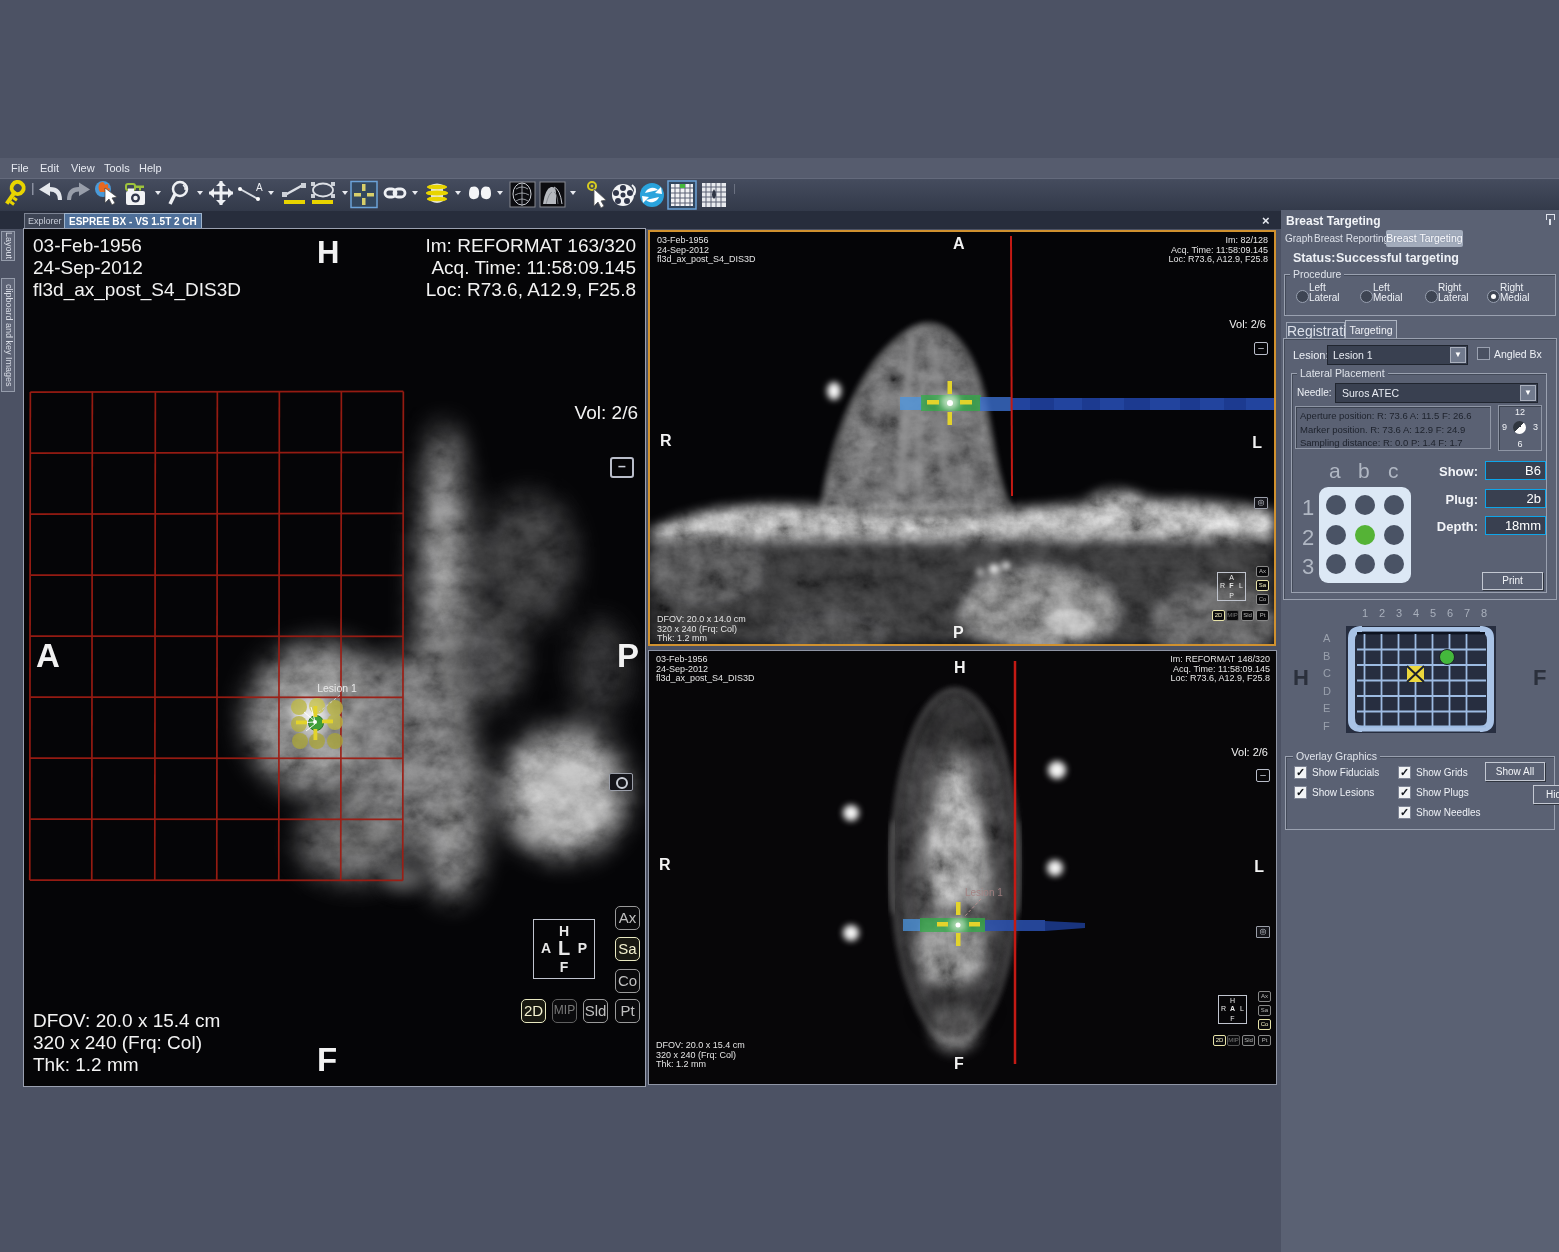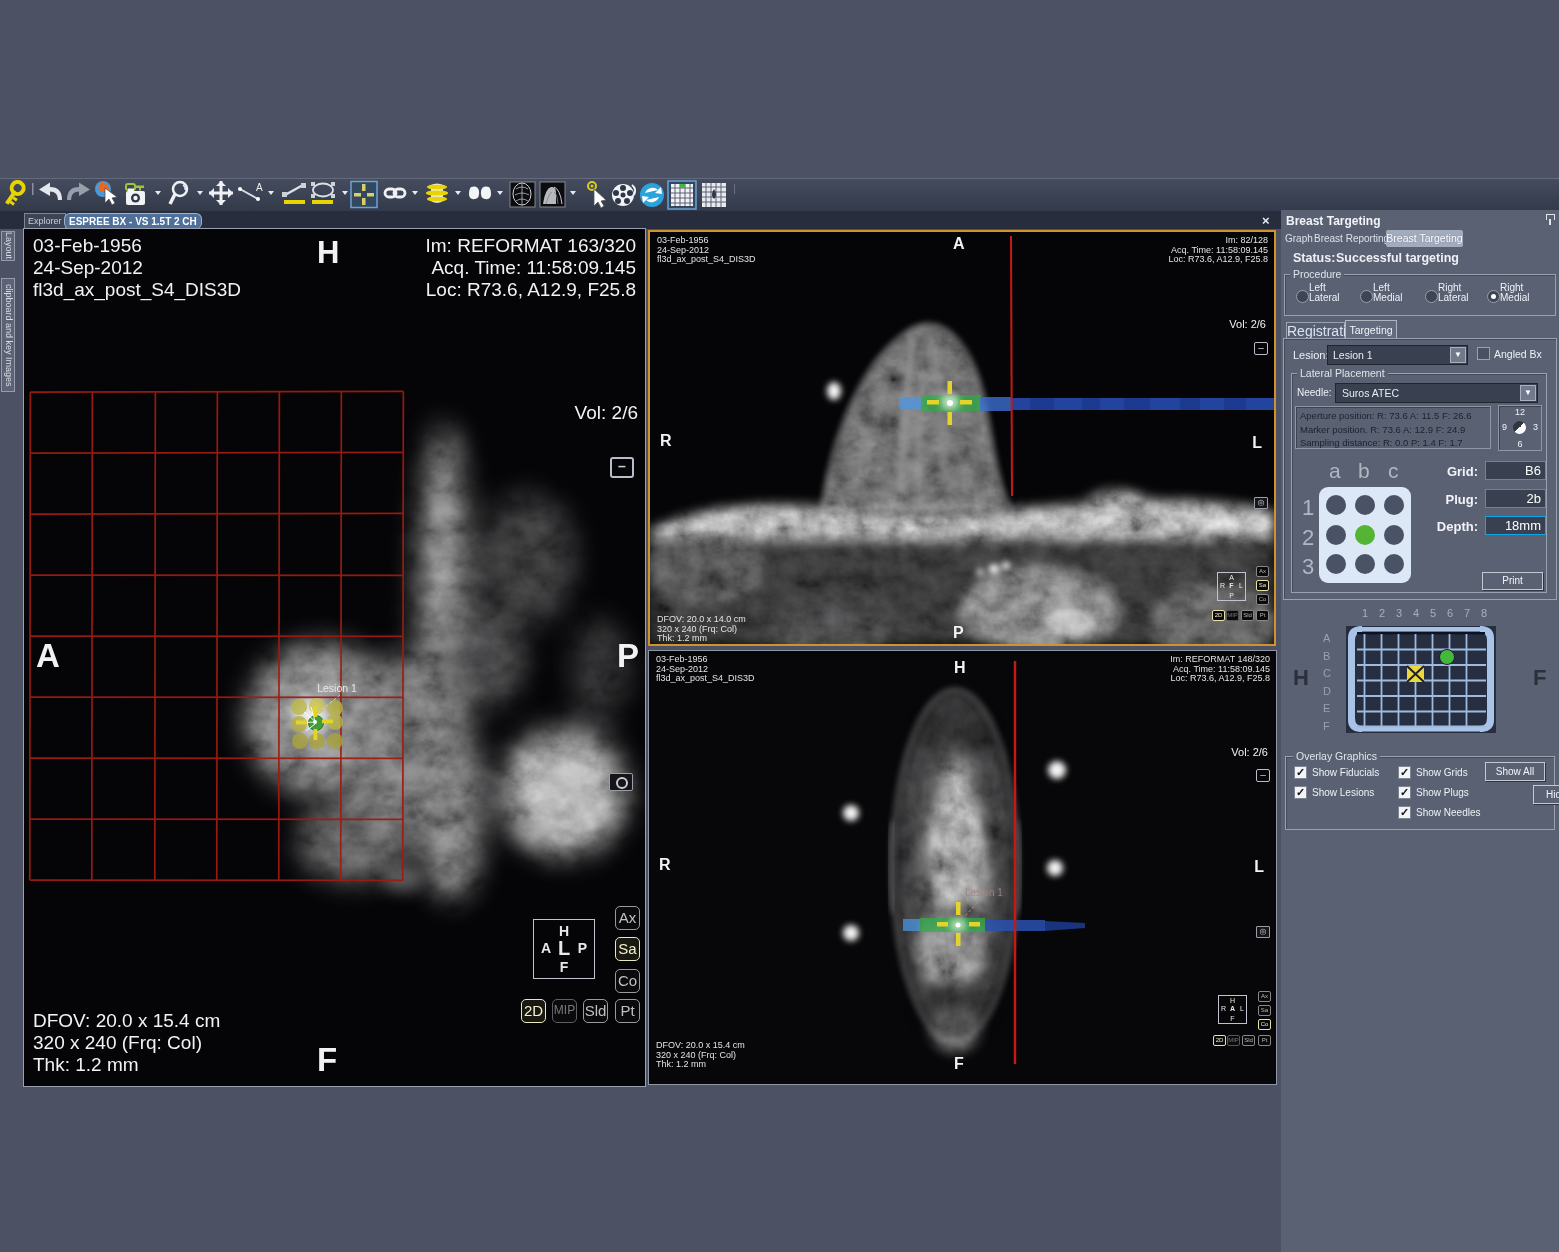--- a/index.html
+++ b/index.html
@@ -10,21 +10,21 @@
   #menubar{left:0;top:158px;width:1559px;height:20px;background:#565c6e;color:#e6e9f0;
            font-size:11px;line-height:20px;}
   #menubar span{position:absolute;top:0;}
   
   #toolbar{left:0;top:178px;width:1559px;height:33px;
            background:linear-gradient(#454c5e,#323949);border-top:1px solid #646a7c;}
   
   #tabrow{left:0;top:211px;width:1281px;height:18px;background:#272d3c;}
   .wtab{position:absolute;top:2px;height:15px;font-size:10px;line-height:15px;
         padding:0 4px;color:#c7ccd8;background:#3d4454;border:1px solid #7d8494;border-bottom:none;white-space:nowrap;}
-  .wtab.on{background:#4e6f99;color:#fff;font-weight:bold;border-color:#9fb4cc;border-radius:6px;}
+  .wtab.on{background:#4e6f99;color:#fff;font-weight:bold;border-color:#9fb4cc;}
   
   .vtab{position:absolute;background:#5d6375;border:1px solid #959cab;color:#d9dde6;
         font-size:9px;writing-mode:vertical-rl;text-align:center;}
   
   #panelL{left:23px;top:228px;width:621px;height:857px;background:#060609;
           border:1px solid #9aa0b0;}
   #panelTR{left:648px;top:230px;width:624px;height:412px;background:#060609;
            border:2px solid #d0912f;}
   #panelBR{left:648px;top:650px;width:627px;height:433px;background:#08070a;
            border:1px solid #8f95a5;}
@@ -60,20 +60,27 @@
   .cubesm{position:absolute;width:27px;height:27px;border:1px solid #c0c4ce;color:#e8e8e8;font-size:7px;line-height:9px;}
   .tb{position:absolute;box-sizing:border-box;width:13px;height:11px;text-align:center;background:#0a0a0c;
       border-radius:2px;font-size:6px;line-height:9px;}
   .tb.dim{border:1px solid #888;color:#b8b8b8;}
   .tb.dim2{border:1px solid #555;color:#777;}
   .tb.lit{border:1px solid #e6e2a8;color:#f2eec2;}
 </style>
 </head>
 <body>
 <div id="stage">
+  <div class="abs" id="menubar">
+    <span style="left:11px">File</span>
+      <span style="left:40px">Edit</span>
+    <span style="left:71px">View</span>
+      <span style="left:104px">Tools</span>
+    <span style="left:139px">Help</span>
+  </div>
   <div class="abs" id="toolbar">
    <svg width="760" height="33">
 
     <g transform="translate(5,27) rotate(-55)">
       <rect x="3" y="-2" width="15" height="4" fill="#e8d400"></rect>
       <rect x="5" y="2" width="3" height="4.5" fill="#e8d400"></rect>
       <rect x="10" y="2" width="3" height="4.5" fill="#e8d400"></rect>
       <circle cx="22" cy="0" r="6" fill="none" stroke="#e8d400" stroke-width="4"></circle>
     </g>
     <rect x="32" y="4" width="1.5" height="12" fill="#8a90a0"></rect>
@@ -638,21 +645,21 @@
     <div class="hole" style="left:45px;top:285px;"></div>
       <div class="hole" style="left:74px;top:285px;"></div>
       <div class="hole" style="left:103px;top:285px;"></div>
     <div class="hole" style="left:45px;top:315px;"></div>
       <div class="hole grn" style="left:74px;top:315px;"></div>
       <div class="hole" style="left:103px;top:315px;"></div>
     <div class="hole" style="left:45px;top:344px;"></div>
       <div class="hole" style="left:74px;top:344px;"></div>
       <div class="hole" style="left:103px;top:344px;"></div>
 
-    <div class="flabel" style="left:140px;top:254px;width:57px;">Grid:</div>
+    <div class="flabel" style="left:140px;top:254px;width:57px;">Show:</div>
     <div class="field" style="left:204px;top:251px;width:55px;height:17px;line-height:17px;padding-right:4px;">B6</div>
     <div class="flabel" style="left:140px;top:282px;width:57px;">Plug:</div>
     <div class="field" style="left:204px;top:279px;width:55px;height:17px;line-height:17px;padding-right:4px;">2b</div>
     <div class="flabel" style="left:130px;top:309px;width:67px;">Depth:</div>
     <div class="field" style="left:204px;top:306px;width:55px;height:17px;line-height:17px;padding-right:4px;">18mm</div>
     <div class="sbtn" style="left:201px;top:362px;width:59px;height:16px;line-height:16px;">Print</div>
 
     <span style="position:absolute;left:81px;top:397px;font-size:11px;color:#a9b0bc;">1</span>
       <span style="position:absolute;left:98px;top:397px;font-size:11px;color:#a9b0bc;">2</span>
       <span style="position:absolute;left:115px;top:397px;font-size:11px;color:#a9b0bc;">3</span>

